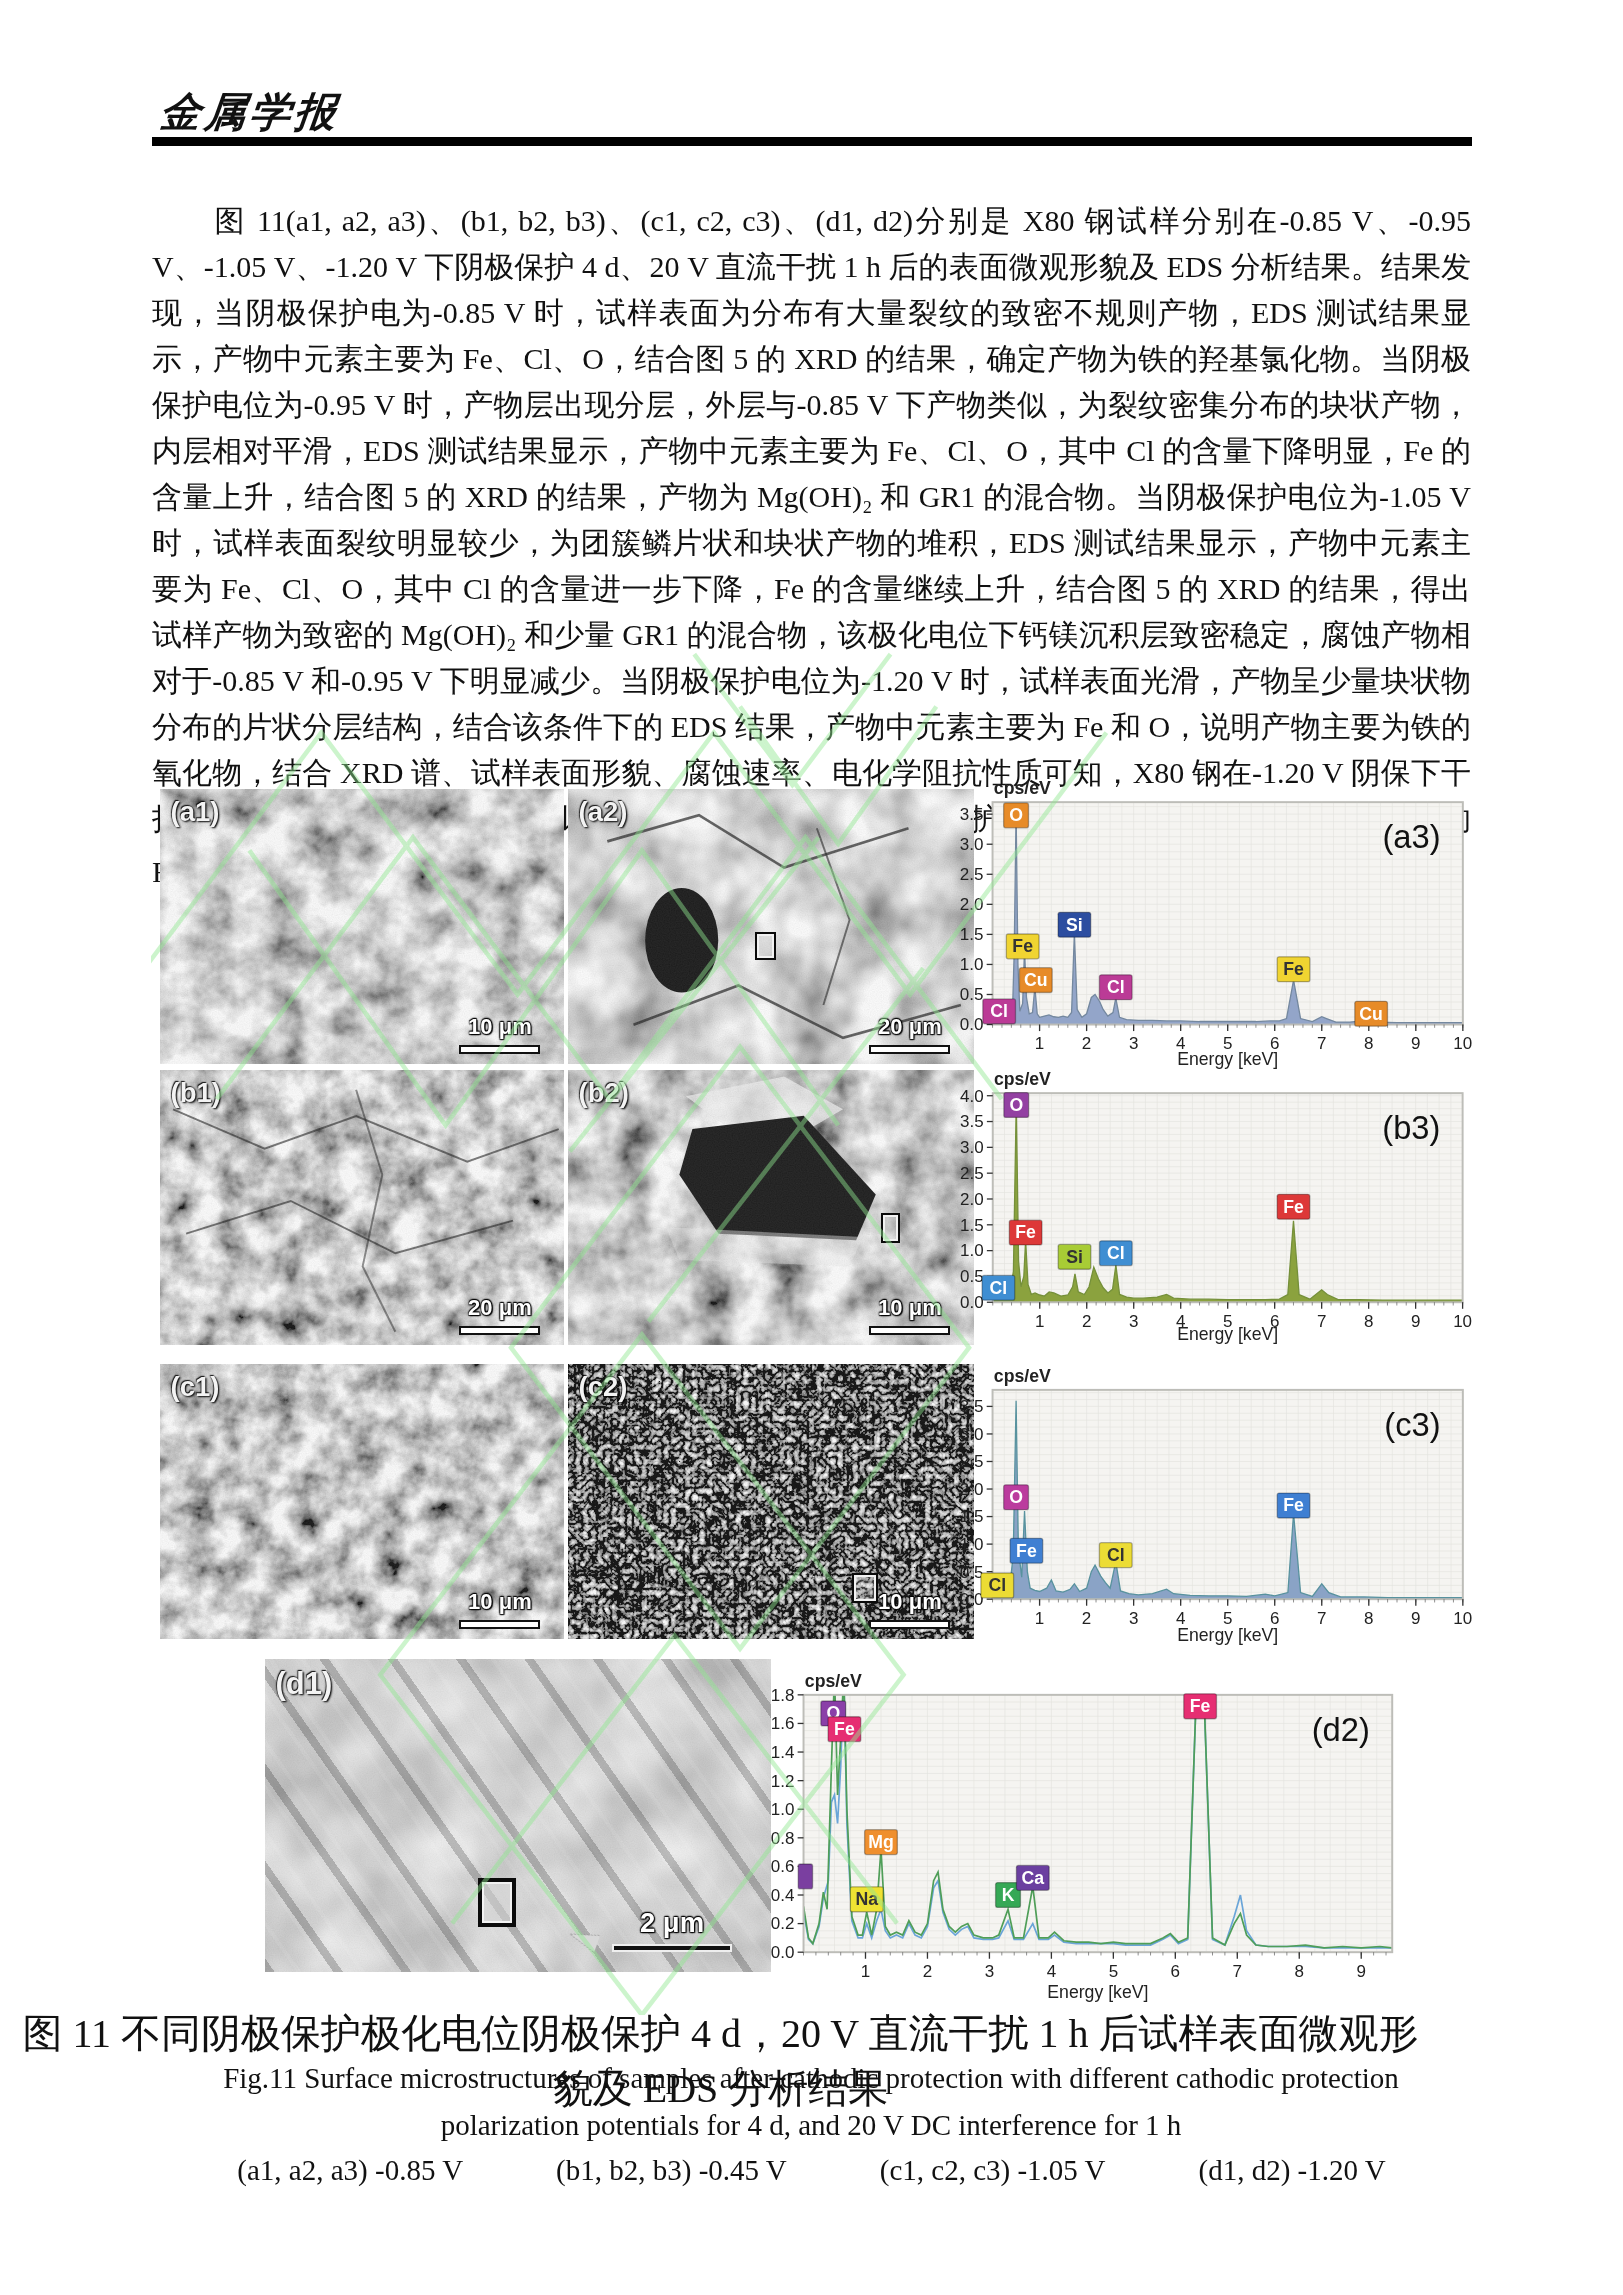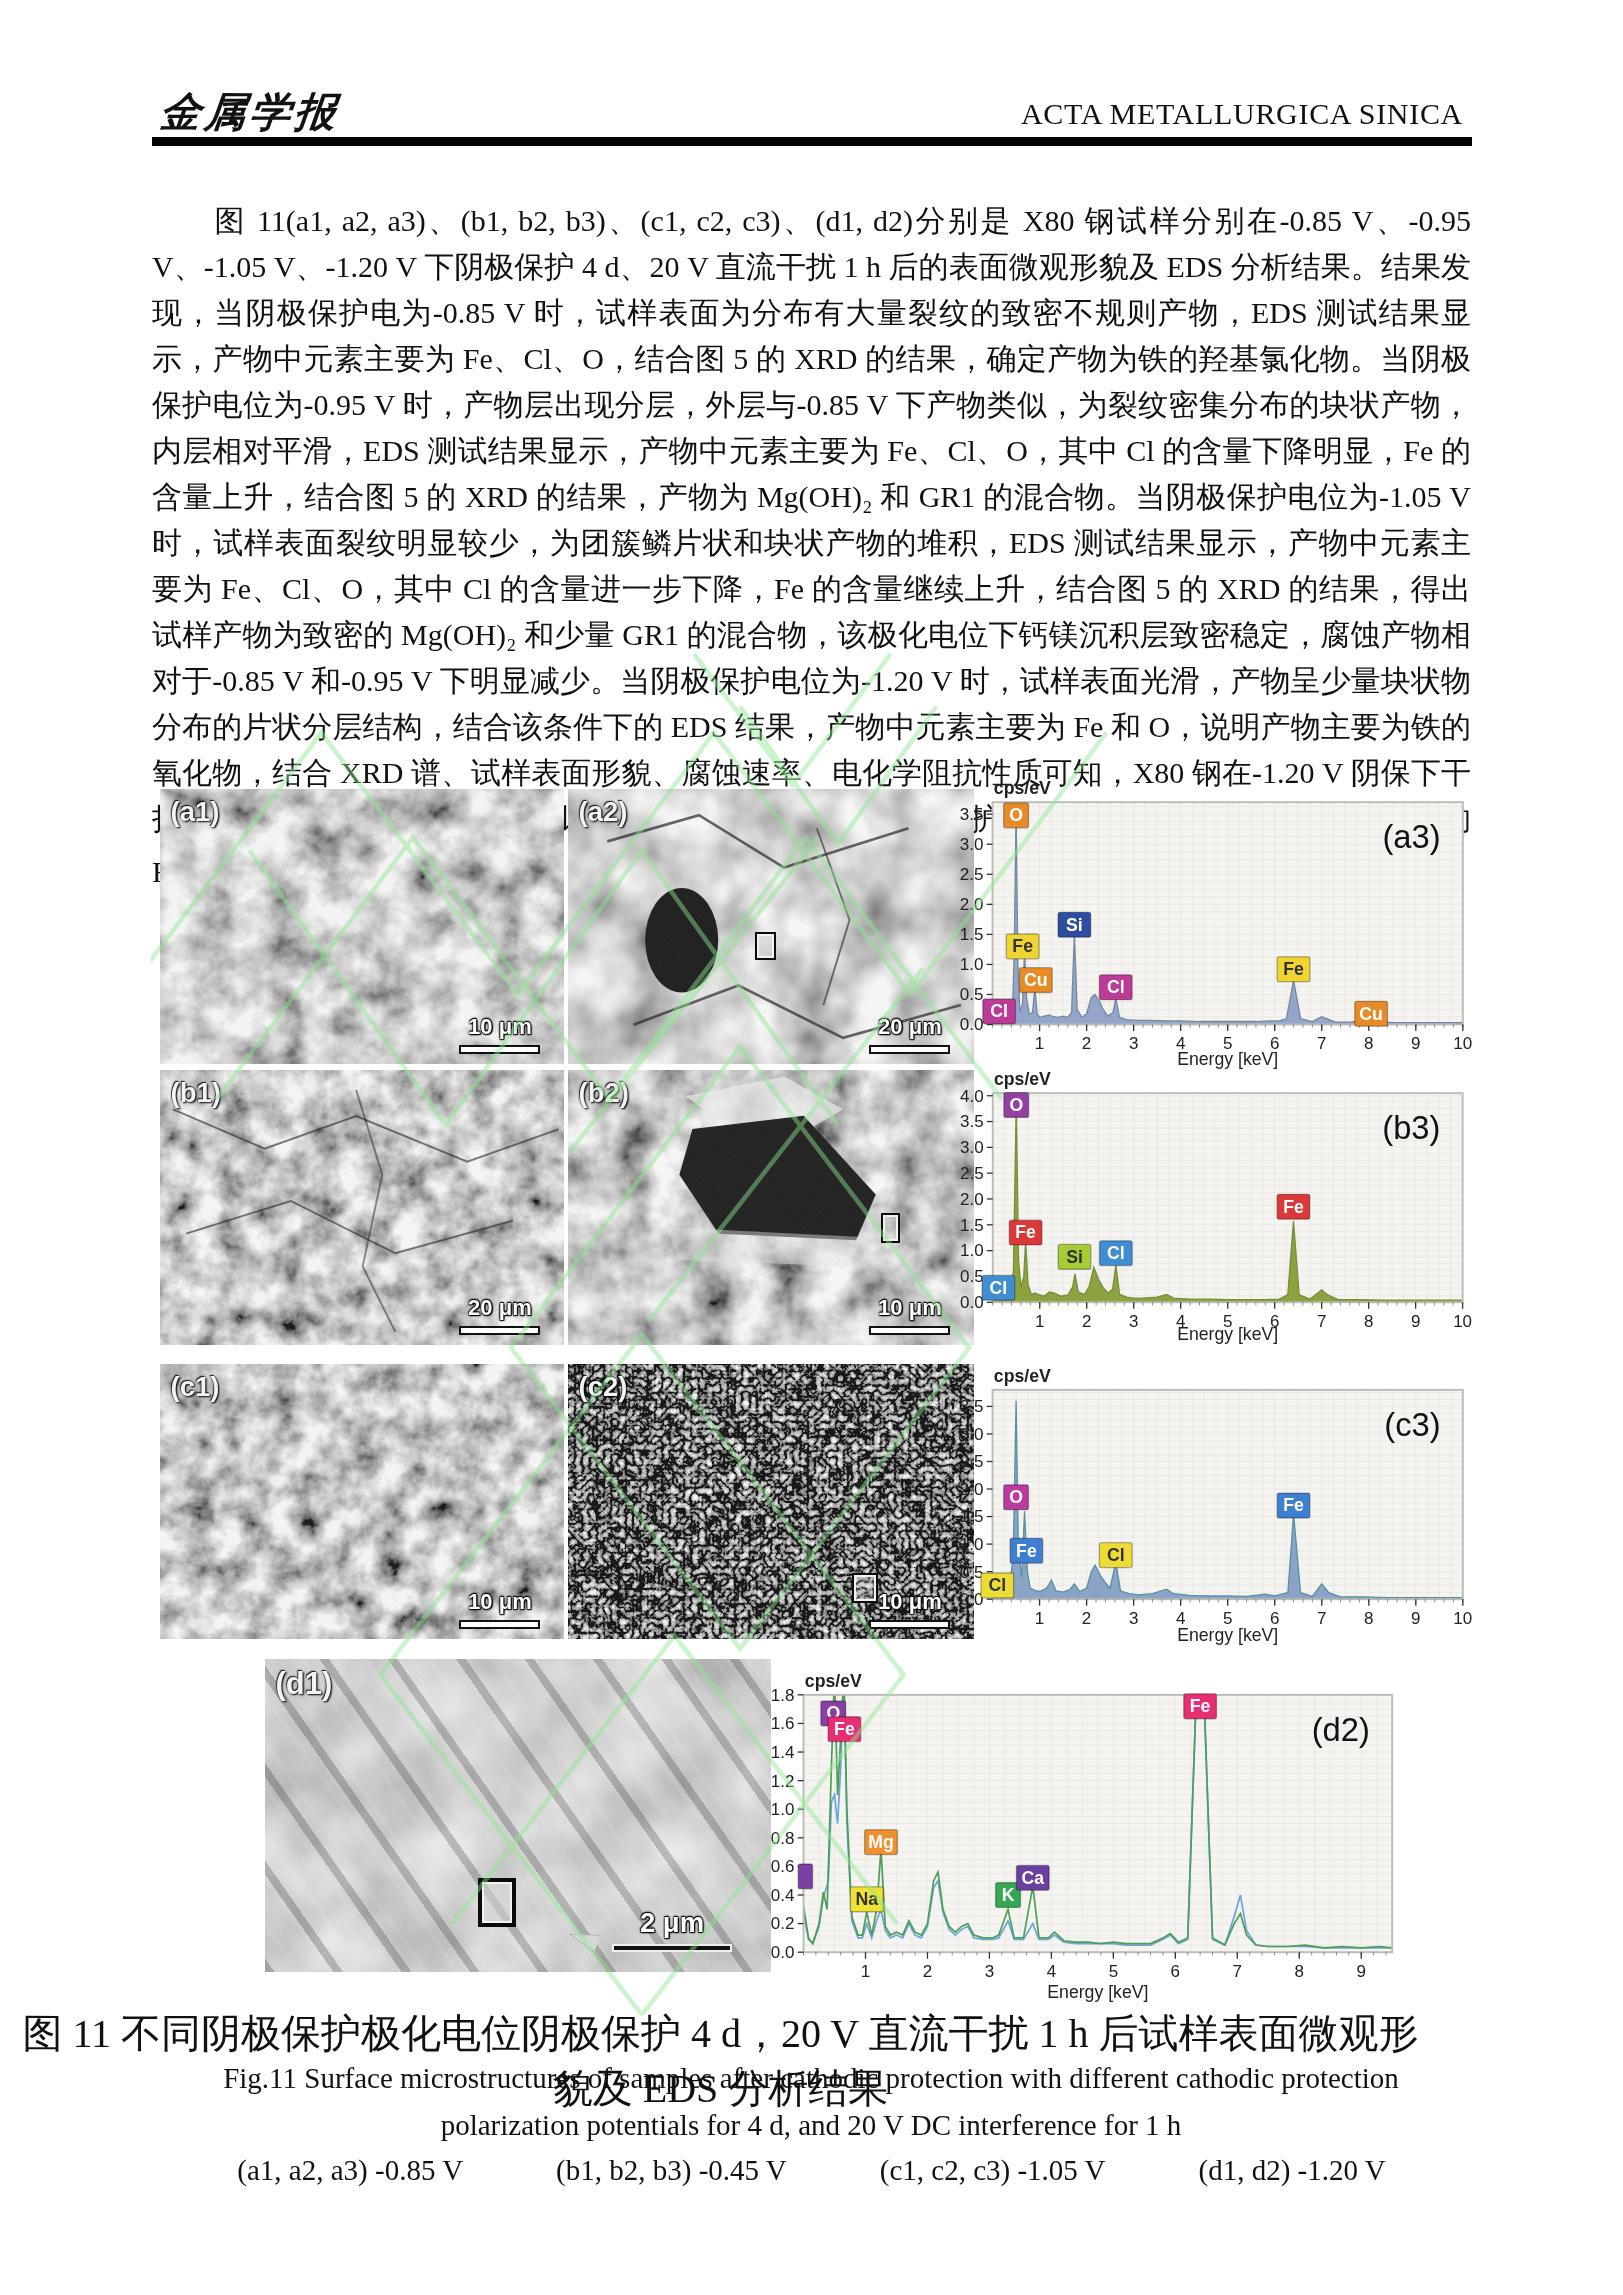--- a/index.html
+++ b/index.html
@@ -48,21 +48,20 @@
   .cap-en{position:absolute;left:222px;top:2055px;width:1178px;text-align:center;font-size:29px;line-height:47px;}
   .cap-sub{position:absolute;left:0;top:2154px;width:1623px;display:flex;justify-content:center;gap:93px;
            font-size:29px;}
 </style>
 </head>
 <body>
 
 <div id="page">
 
   <div class="logo">金属学报</div>
-  <div class="journal-name">ACTA METALLURGICA SINICA</div>
   <div class="header-rule"></div>
 
   <p class="para"><span class="indent"></span><span>图 11(a1, a2, a3)、(b1, b2, b3)、(c1, c2, c3)、(d1, d2)分别是 X80 钢试样分别在-0.85 V、-0.95 V、-1.05 V、-1.20 V 下阴极保护 4 d、20 V 直流干扰 1 h 后的表面微观形貌及 EDS 分析结果。结果发现，当阴极保护电为-0.85 V 时，试样表面为分布有大量裂纹的致密不规则产物，EDS 测试结果显示，产物中元素主要为 Fe、Cl、O，结合图 5 的 XRD 的结果，确定产物为铁的羟基氯化物。当阴极保护电位为-0.95 V 时，产物层出现分层，外层与-0.85 V 下产物类似，为裂纹密集分布的块状产物，内层相对平滑，EDS 测试结果显示，产物中元素主要为 Fe、Cl、O，其中 Cl 的含量下降明显，Fe 的含量上升，结合图 5 的 XRD 的结果，产物为 Mg(OH)₂ 和 GR1 的混合物。当阴极保护电位为-1.05 V 时，试样表面裂纹明显较少，为团簇鳞片状和块状产物的堆积，EDS 测试结果显示，产物中元素主要为 Fe、Cl、O，其中 Cl 的含量进一步下降，Fe 的含量继续上升，结合图 5 的 XRD 的结果，得出试样产物为致密的 Mg(OH)₂ 和少量 GR1 的混合物，该极化电位下钙镁沉积层致密稳定，腐蚀产物相对于-0.85 V 和-0.95 V 下明显减少。当阴极保护电位为-1.20 V 时，试样表面光滑，产物呈少量块状物分布的片状分层结构，结合该条件下的 EDS 结果，产物中元素主要为 Fe 和 O，说明产物主要为铁的氧化物，结合 XRD 谱、试样表面形貌、腐蚀速率、电化学阻抗性质可知，X80 钢在-1.20 V 阴保下干扰时具有钝化的特征。因此可以推测，其腐蚀产物主要为保护性的 Fe₃O₄、γ-Fe₂O₃ 以及非晶态的 FeOOH</span><sup>[27-28]</sup><span>。</span></p>
 
   <svg width="0" height="0" style="position:absolute">
     <defs>
       <filter id="f-a1">
           <feTurbulence type="fractalNoise" baseFrequency="0.018" numOctaves="4" seed="3"></feTurbulence>
           <feColorMatrix type="saturate" values="0"></feColorMatrix>
           <feComponentTransfer>

